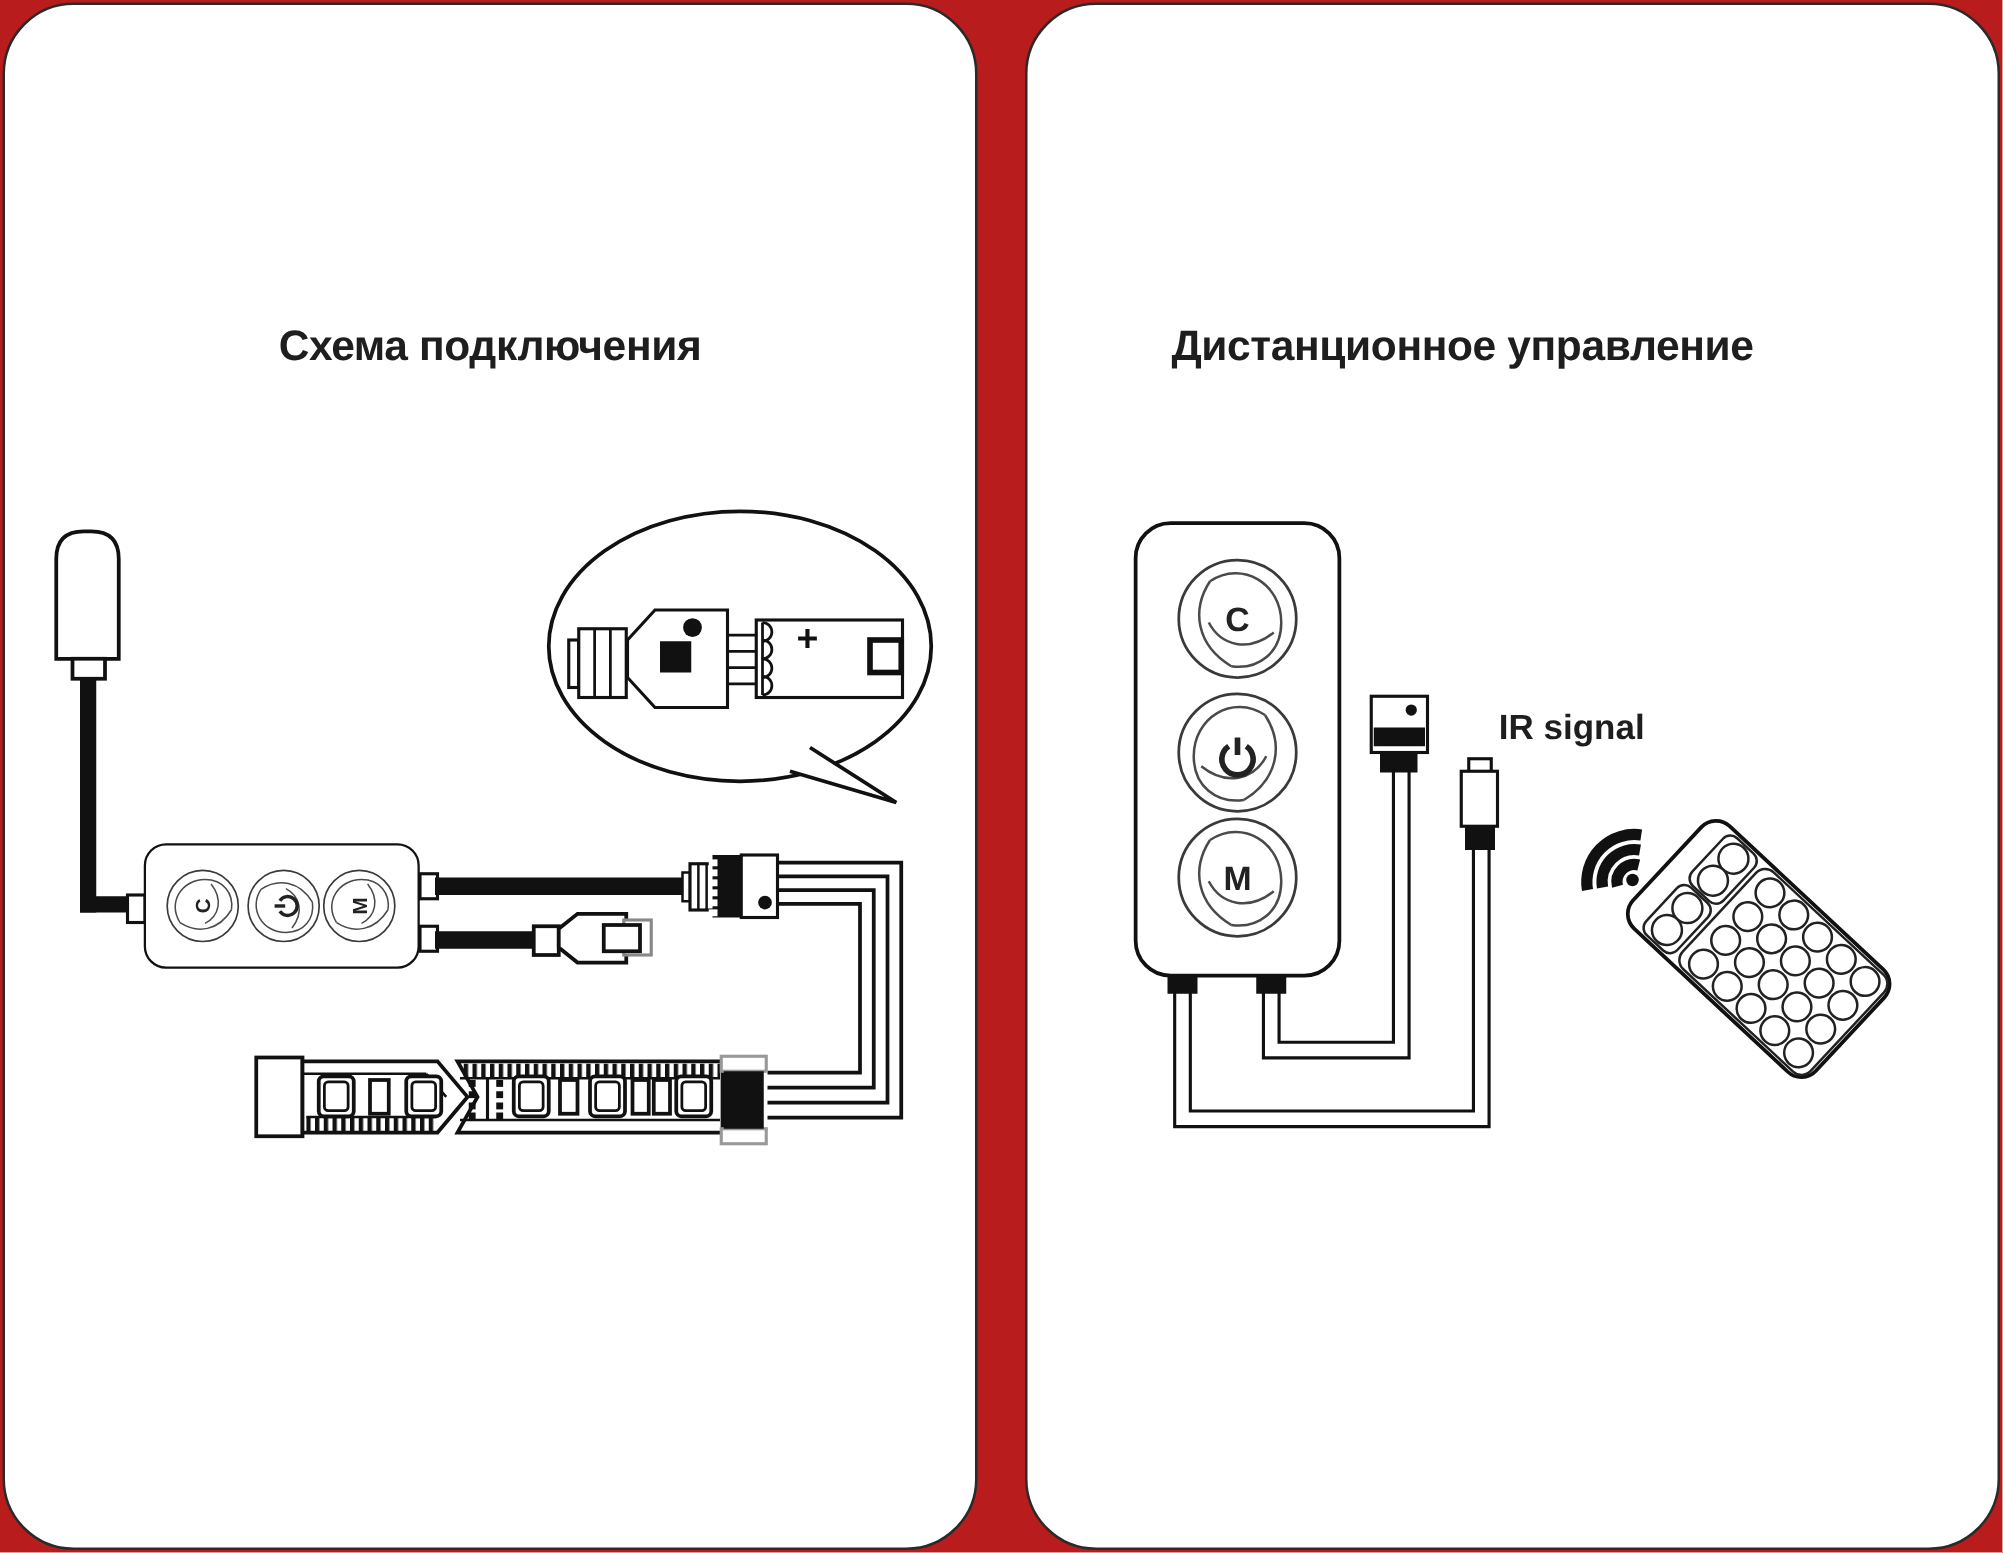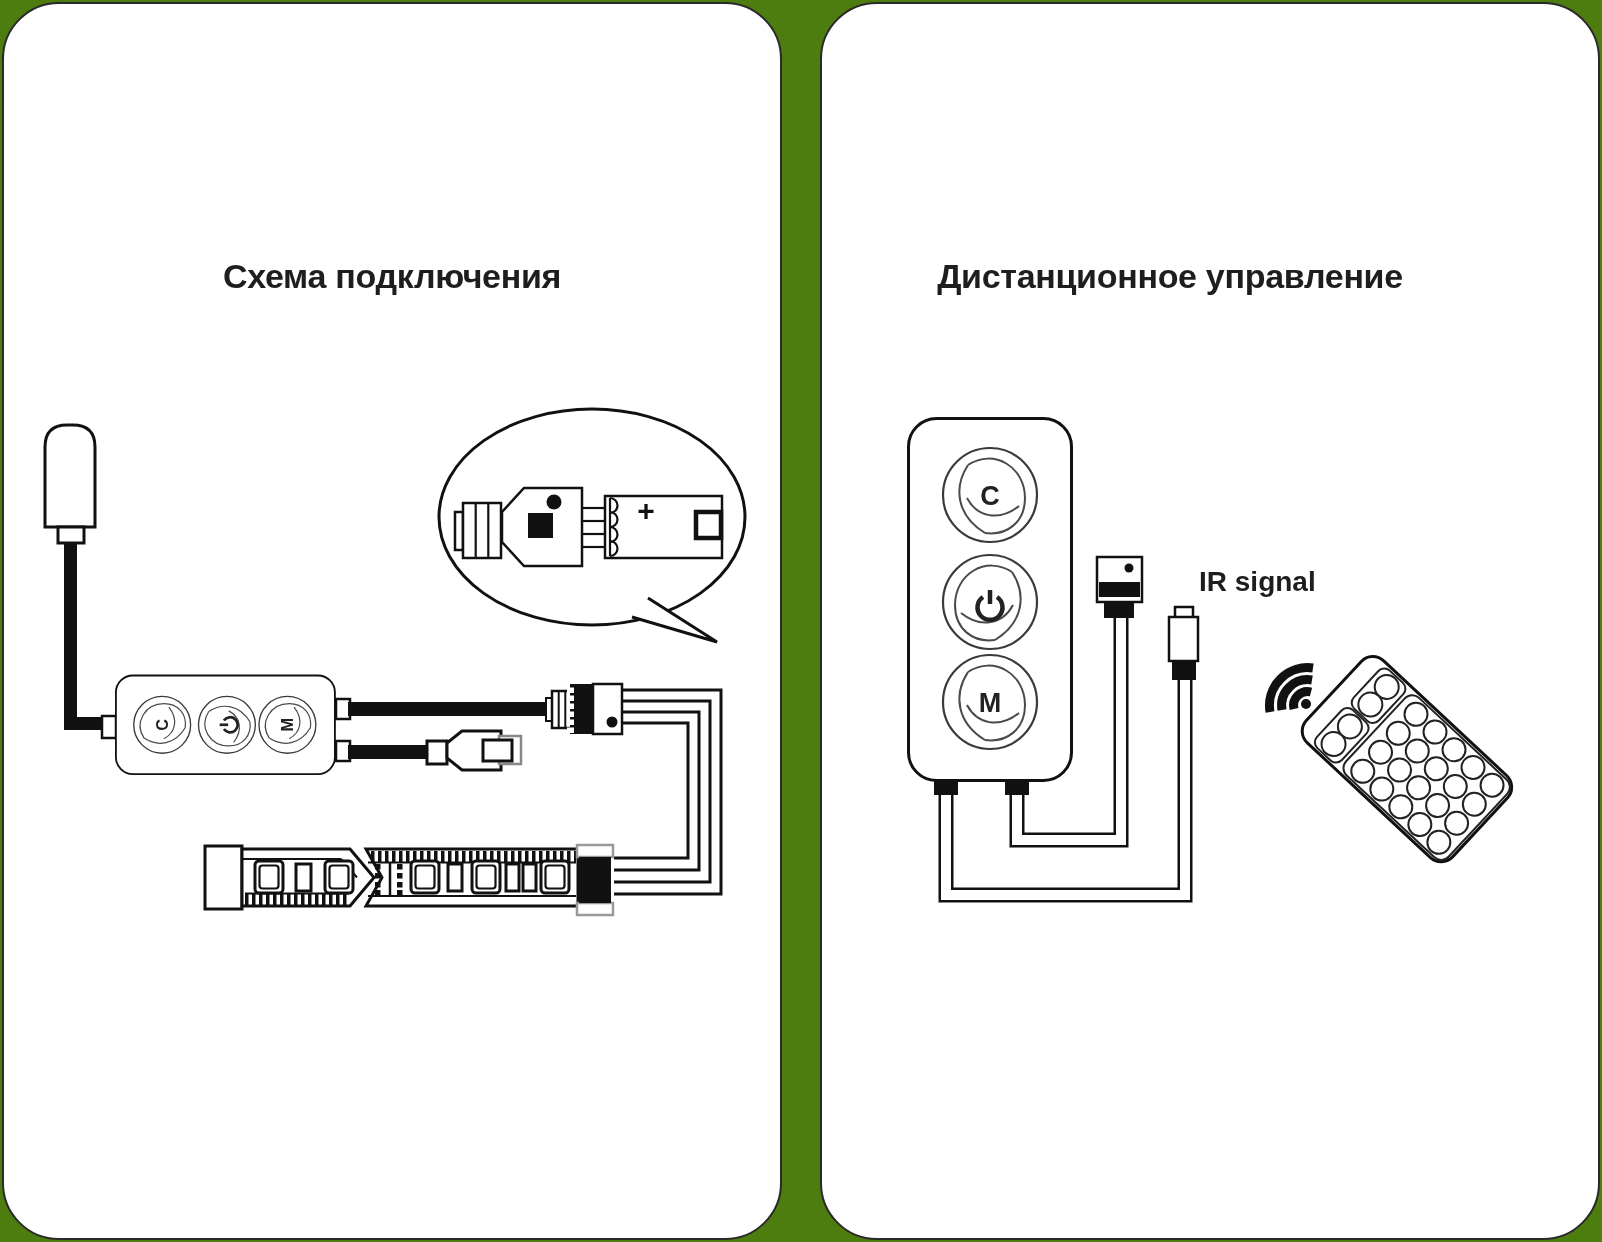--- a/index.html
+++ b/index.html
@@ -1,16 +1,16 @@
 <!DOCTYPE html>
 <html><head>
 <meta charset="utf-8">
 <style>
   html,body{margin:0;padding:0;background:#ffffff;}
-  .stage{width:1602px;height:1242px;position:relative;background:#4d7c0f;}
+  .stage{width:1602px;height:1242px;position:relative;background:#b91c1c;}
   svg{display:block;}
   text{font-family:"Liberation Sans", sans-serif;}
   .panel-title{font-size:34px;font-weight:bold;fill:#1e1e1e;letter-spacing:-0.3px;}
   .ir-label{font-size:28px;font-weight:bold;fill:#1e1e1e;}
   .btn-label{font-size:27px;font-weight:bold;fill:#222;}
   .plus-label{font-size:30px;font-weight:bold;fill:#111;}
 </style>
 </head>
 <body>
 

